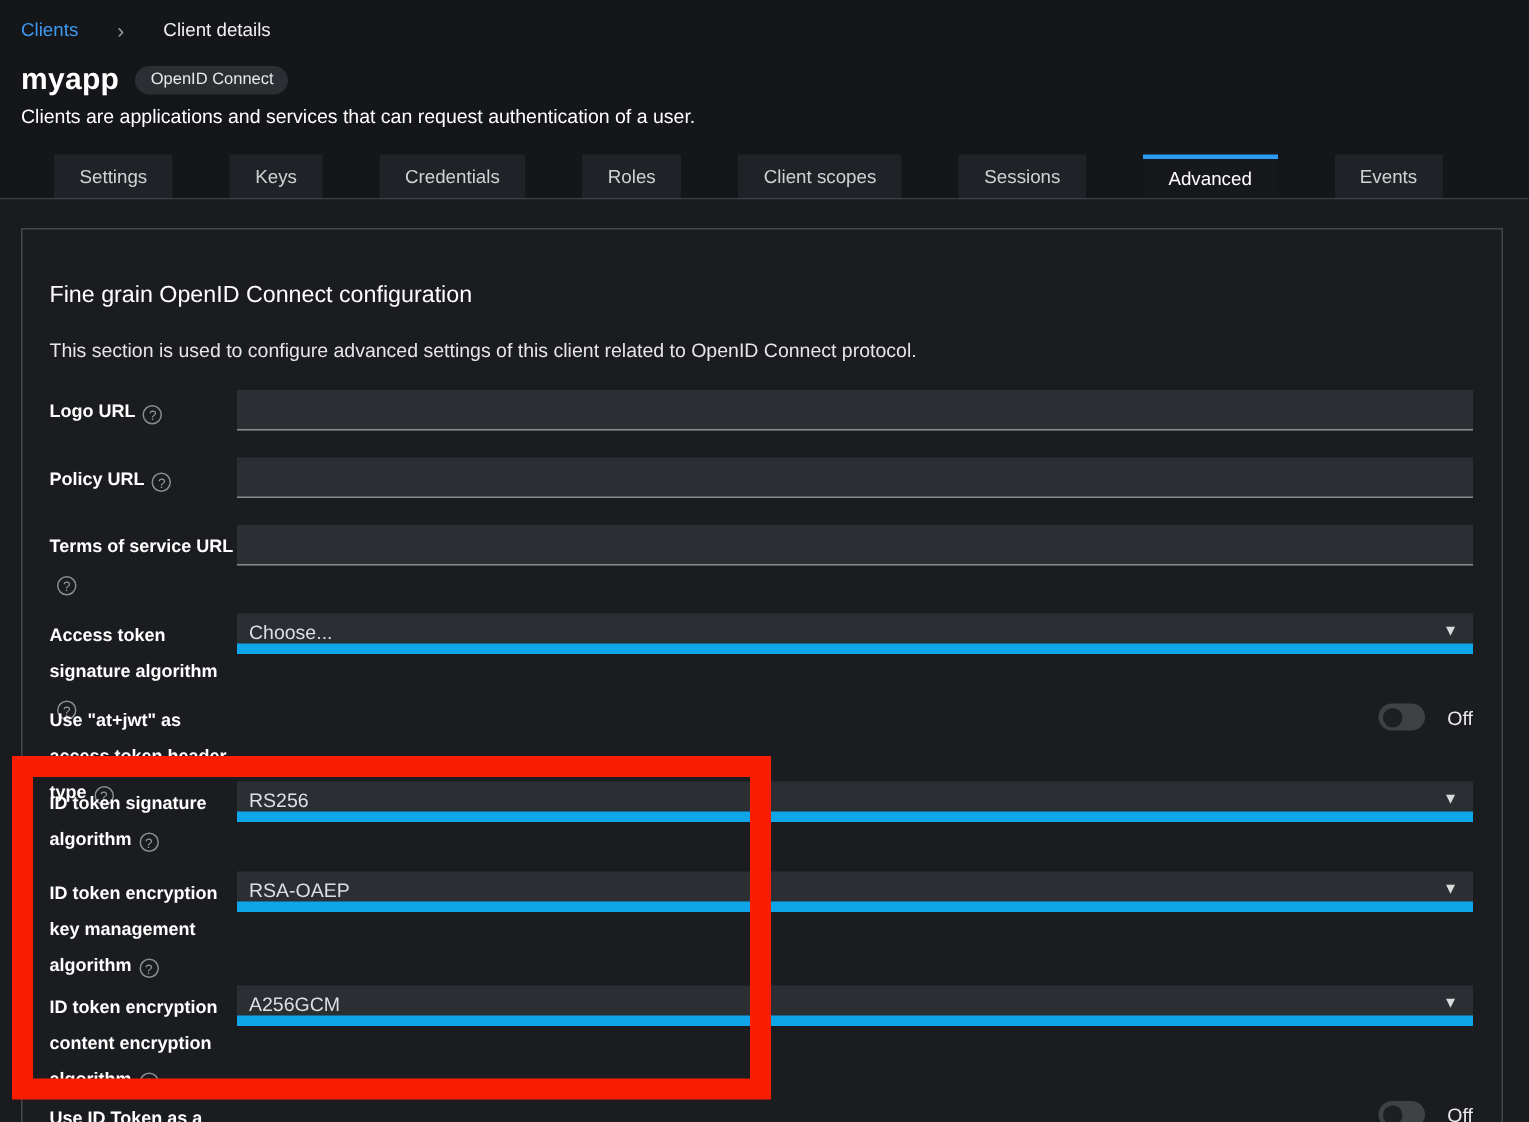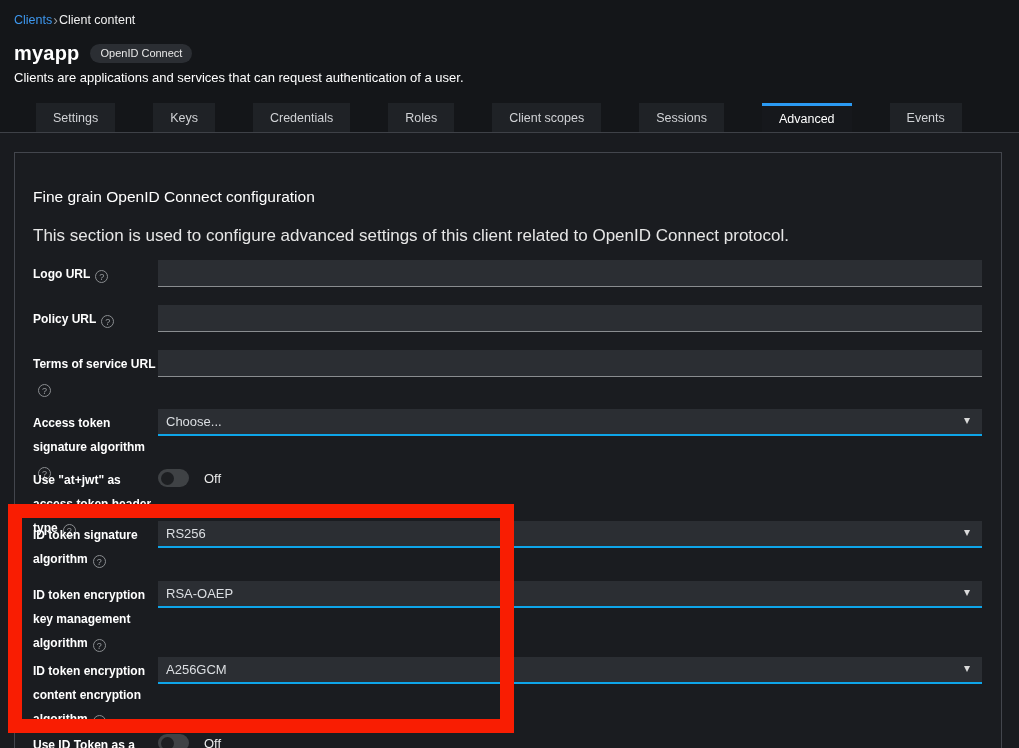--- a/index.html
+++ b/index.html
@@ -1,21 +1,21 @@
 <!DOCTYPE html>
 <html><head>
 <meta charset="utf-8">
 <style>
   html,body{width:1019px;height:748px;margin:0;overflow:hidden;
     background:#141619;font-family:"Liberation Sans",sans-serif;
     -webkit-font-smoothing:antialiased;}
   *{box-sizing:border-box;}
 
   
-  .breadcrumb{position:absolute;left:14px;top:13px;font-size:12.5px;display:flex;align-items:center;gap:1px;}
+  .breadcrumb{position:absolute;left:14px;top:13px;font-size:12.5px;display:flex;align-items:center;gap:26px;}
   .bc-link{color:#3d97ee;text-decoration:none;cursor:pointer;}
   .bc-sep{color:#9a9da1;font-size:14px;line-height:12px;}
   .bc-current{color:#f0f0f0;}
 
   .title-row{position:absolute;left:14px;top:42px;display:flex;align-items:center;gap:11px;}
   .app-title{font-size:20px;font-weight:700;color:#ffffff;letter-spacing:.2px;}
   .badge{background:#2b2e33;color:#e8e8e8;font-size:11px;padding:4px 10px;border-radius:10px;line-height:1;}
   .app-desc{position:absolute;left:14px;top:70px;font-size:13px;color:#ffffff;}
 
   
@@ -23,57 +23,57 @@
   .tab{background:#1f2226;color:#d0d2d5;font-size:12.5px;height:30px;line-height:30px;
        padding:0 17px;margin-right:1px;cursor:pointer;white-space:nowrap;}
   .tab.active{background:#16181c;color:#ffffff;border-top:3px solid #2b9af3;line-height:26px;}
   .strip-line{position:absolute;left:0;top:132px;width:1019px;height:0;border-top:1px solid #3e4147;}
 
   
   .content-bg{position:absolute;left:0;top:133px;width:1019px;height:615px;background:#191b1f;}
   .panel{position:absolute;left:14px;top:152px;width:988px;height:620px;
          background:#1a1c20;border:1px solid #43464d;z-index:1;}
   .panel-title{position:absolute;left:18px;top:22px;font-size:15.5px;font-weight:400;color:#ffffff;}
-  .panel-desc{position:absolute;left:18px;top:73px;font-size:17px;color:#e6e6e6;}
+  .panel-desc{position:absolute;left:18px;top:73px;font-size:13px;color:#e6e6e6;}
 
   
   .row{position:absolute;left:18px;width:949px;}
   .flabel{position:absolute;left:0;top:2px;width:126px;font-size:12px;font-weight:700;
           color:#ffffff;line-height:24px;}
   .help{display:inline-block;width:13px;height:13px;border:1px solid #8a8d90;border-radius:50%;
         font-size:9px;font-weight:400;line-height:12px;text-align:center;color:#9a9da0;
         margin-left:5px;vertical-align:-2px;cursor:pointer;}
   .control{margin-left:125px;width:824px;position:relative;}
   .tinput{width:824px;height:27px;background:#2b2e33;border:0;border-bottom:1px solid #8a8d90;
           color:#e8e8e8;font-size:13px;padding:0 8px;font-family:inherit;outline:none;}
-  .select{width:824px;height:27px;background:#2b2e33;border-bottom:2px solid #0ea5e9;
+  .select{width:824px;height:27px;background:#2b2e33;border-bottom:7px solid #0ea5e9;
           position:relative;cursor:pointer;}
   .sel-val{position:absolute;left:8px;top:5px;font-size:13px;color:#dcdfe3;}
   .caret{position:absolute;right:12px;top:4px;font-size:12px;color:#dadada;}
-  .toggle-ctl{display:flex;align-items:center;height:20px;margin-top:2px;}
+  .toggle-ctl{display:flex;align-items:center;height:20px;margin-top:2px;justify-content:flex-end;}
   .switch{display:inline-block;width:31px;height:18px;border-radius:9px;background:#3f4245;
           position:relative;cursor:pointer;}
   .knob{position:absolute;left:3px;top:2.5px;width:13px;height:13px;border-radius:50%;background:#1d1f22;}
   .state{margin-left:15px;font-size:13px;color:#eaeaea;}
 
   
   .r1{top:107px}.r2{top:152px}.r3{top:197px}.r4{top:256px}.r5{top:313px}
   .r6{top:368px}.r7{top:428px}.r8{top:504px}.r9{top:578px}
 
   
   .annotation{position:absolute;left:8px;top:504px;width:506px;height:229px;
               border:14px solid #f91d02;z-index:50;pointer-events:none;}
 </style>
 </head>
 <body>
 
 <nav class="breadcrumb">
   <a class="bc-link">Clients</a>
   <span class="bc-sep">›</span>
-  <span class="bc-current">Client content</span>
+  <span class="bc-current">Client details</span>
 </nav>
 
 <div class="title-row">
   <span class="app-title">myapp</span>
   <span class="badge">OpenID Connect</span>
 </div>
 <div class="app-desc">Clients are applications and services that can request authentication of a user.</div>
 
 <div class="tabs">
   <div class="tab">Settings</div>

